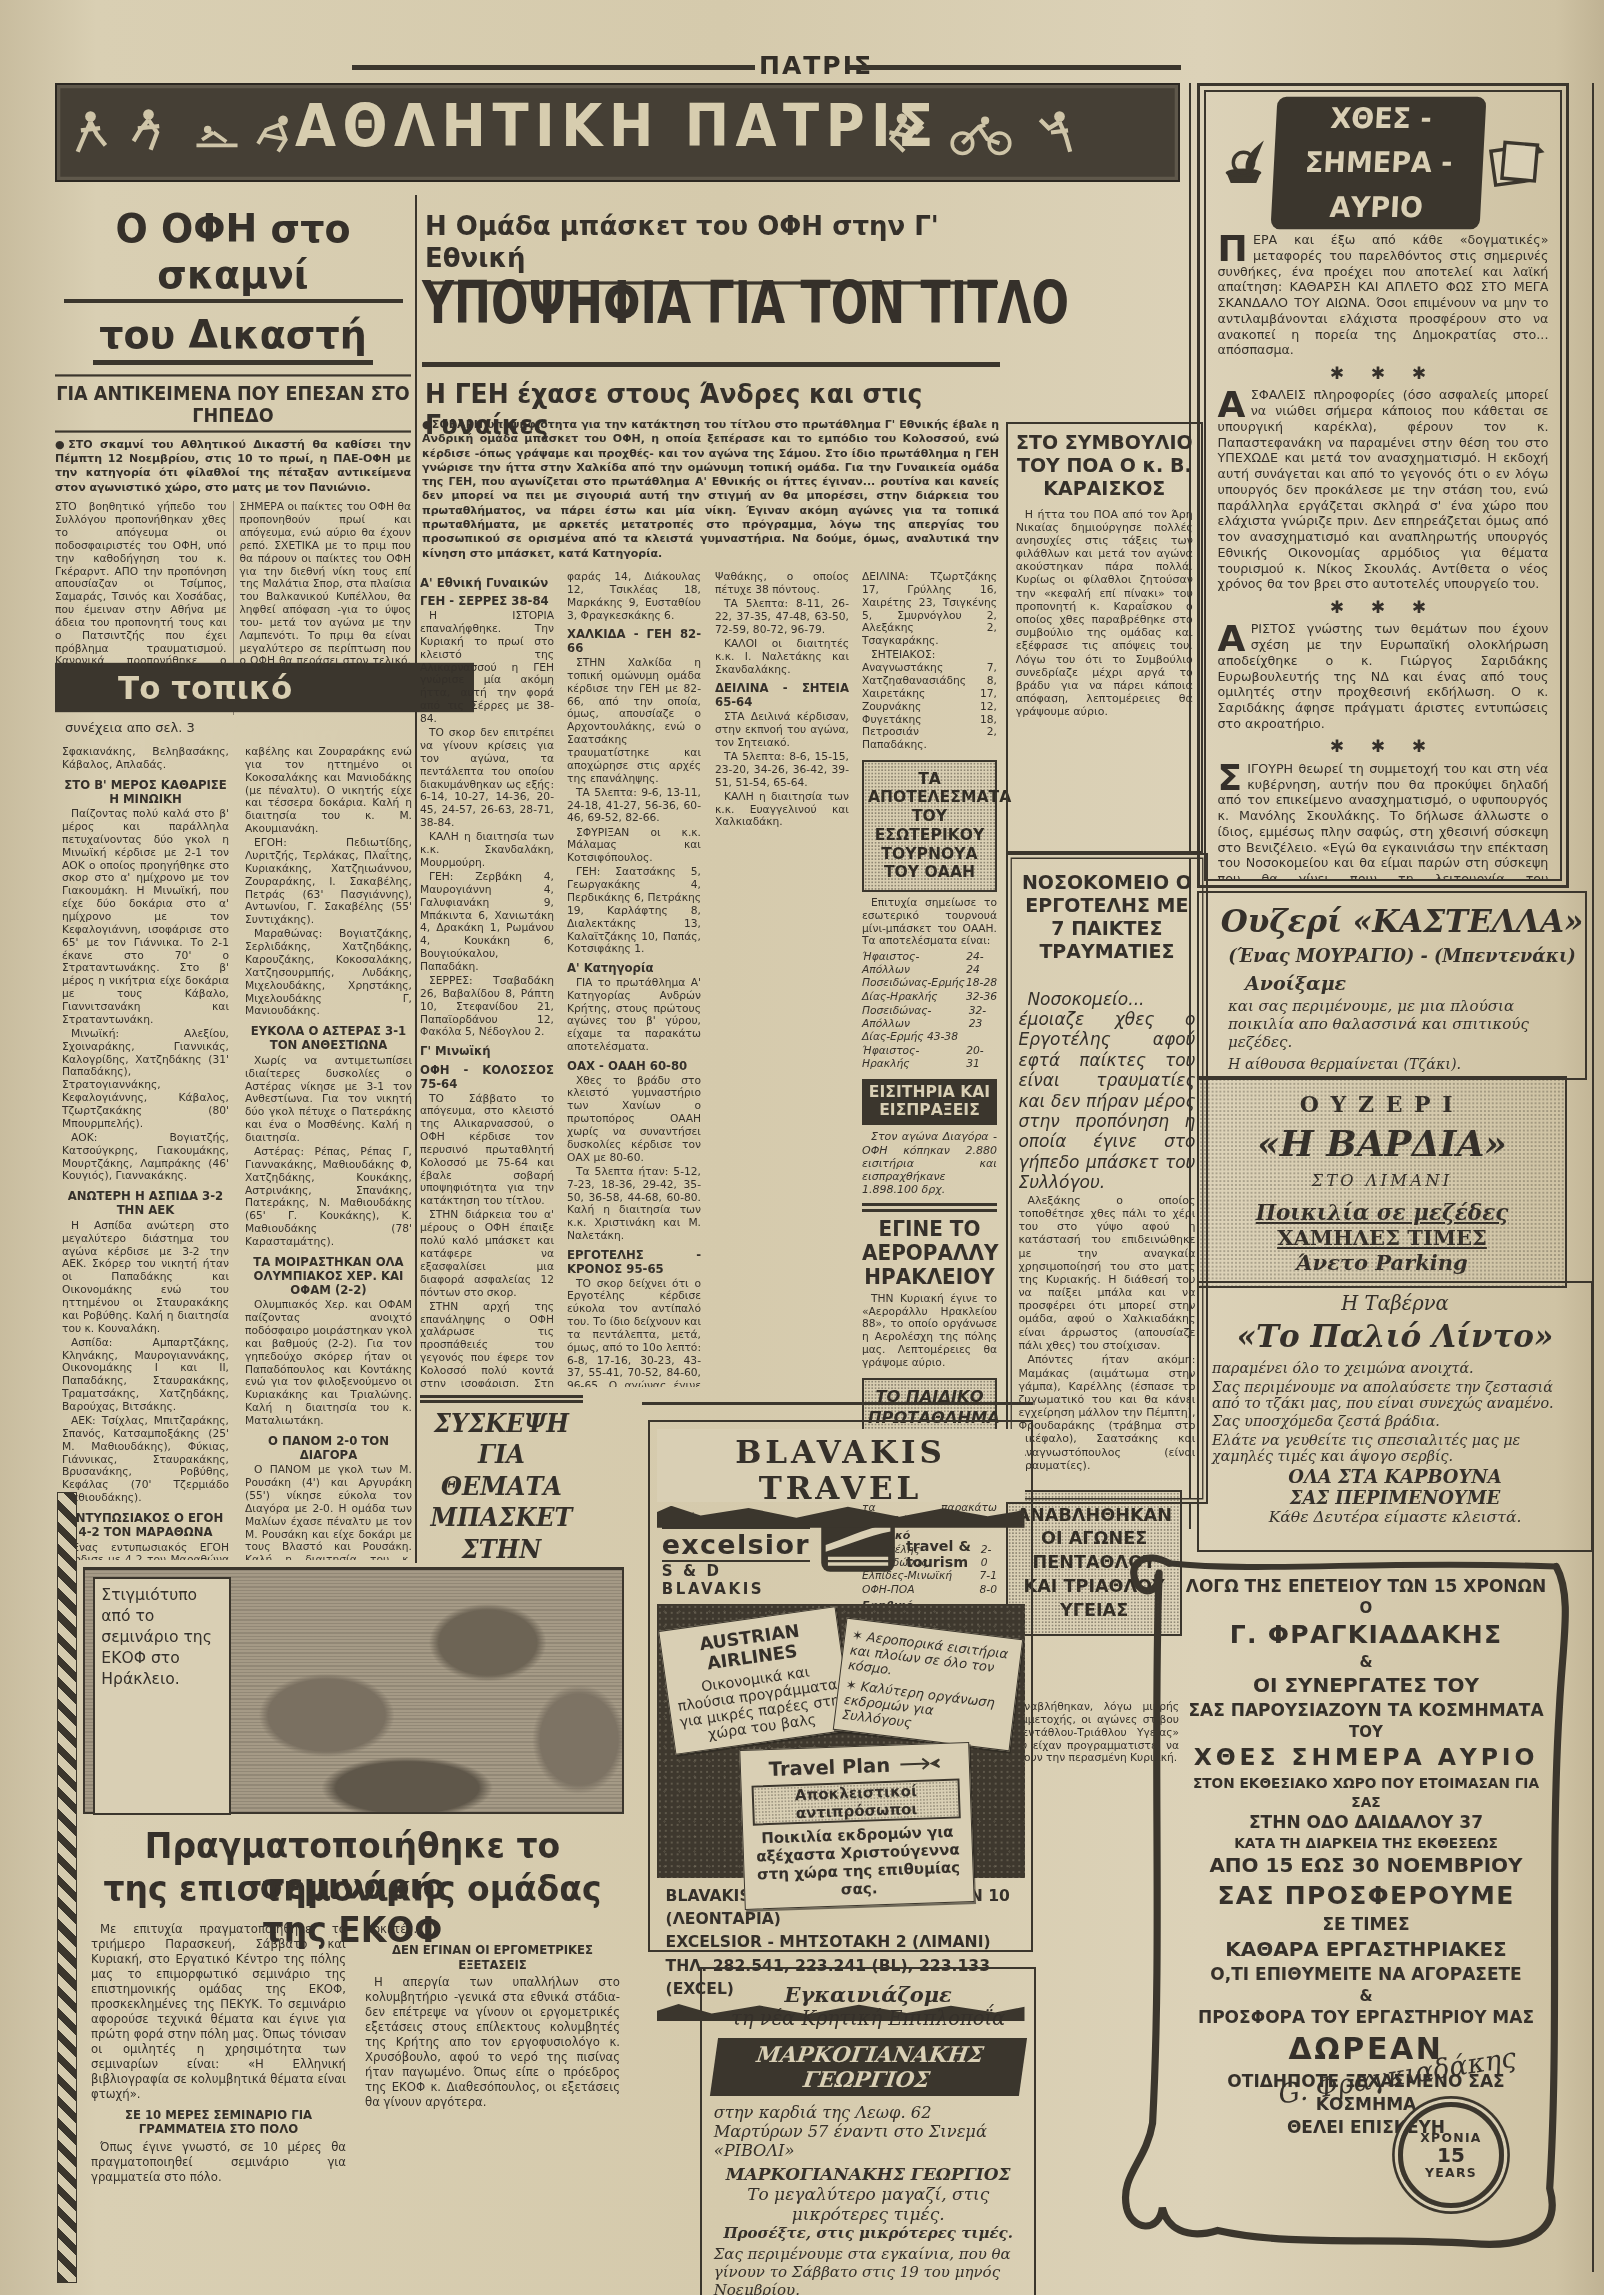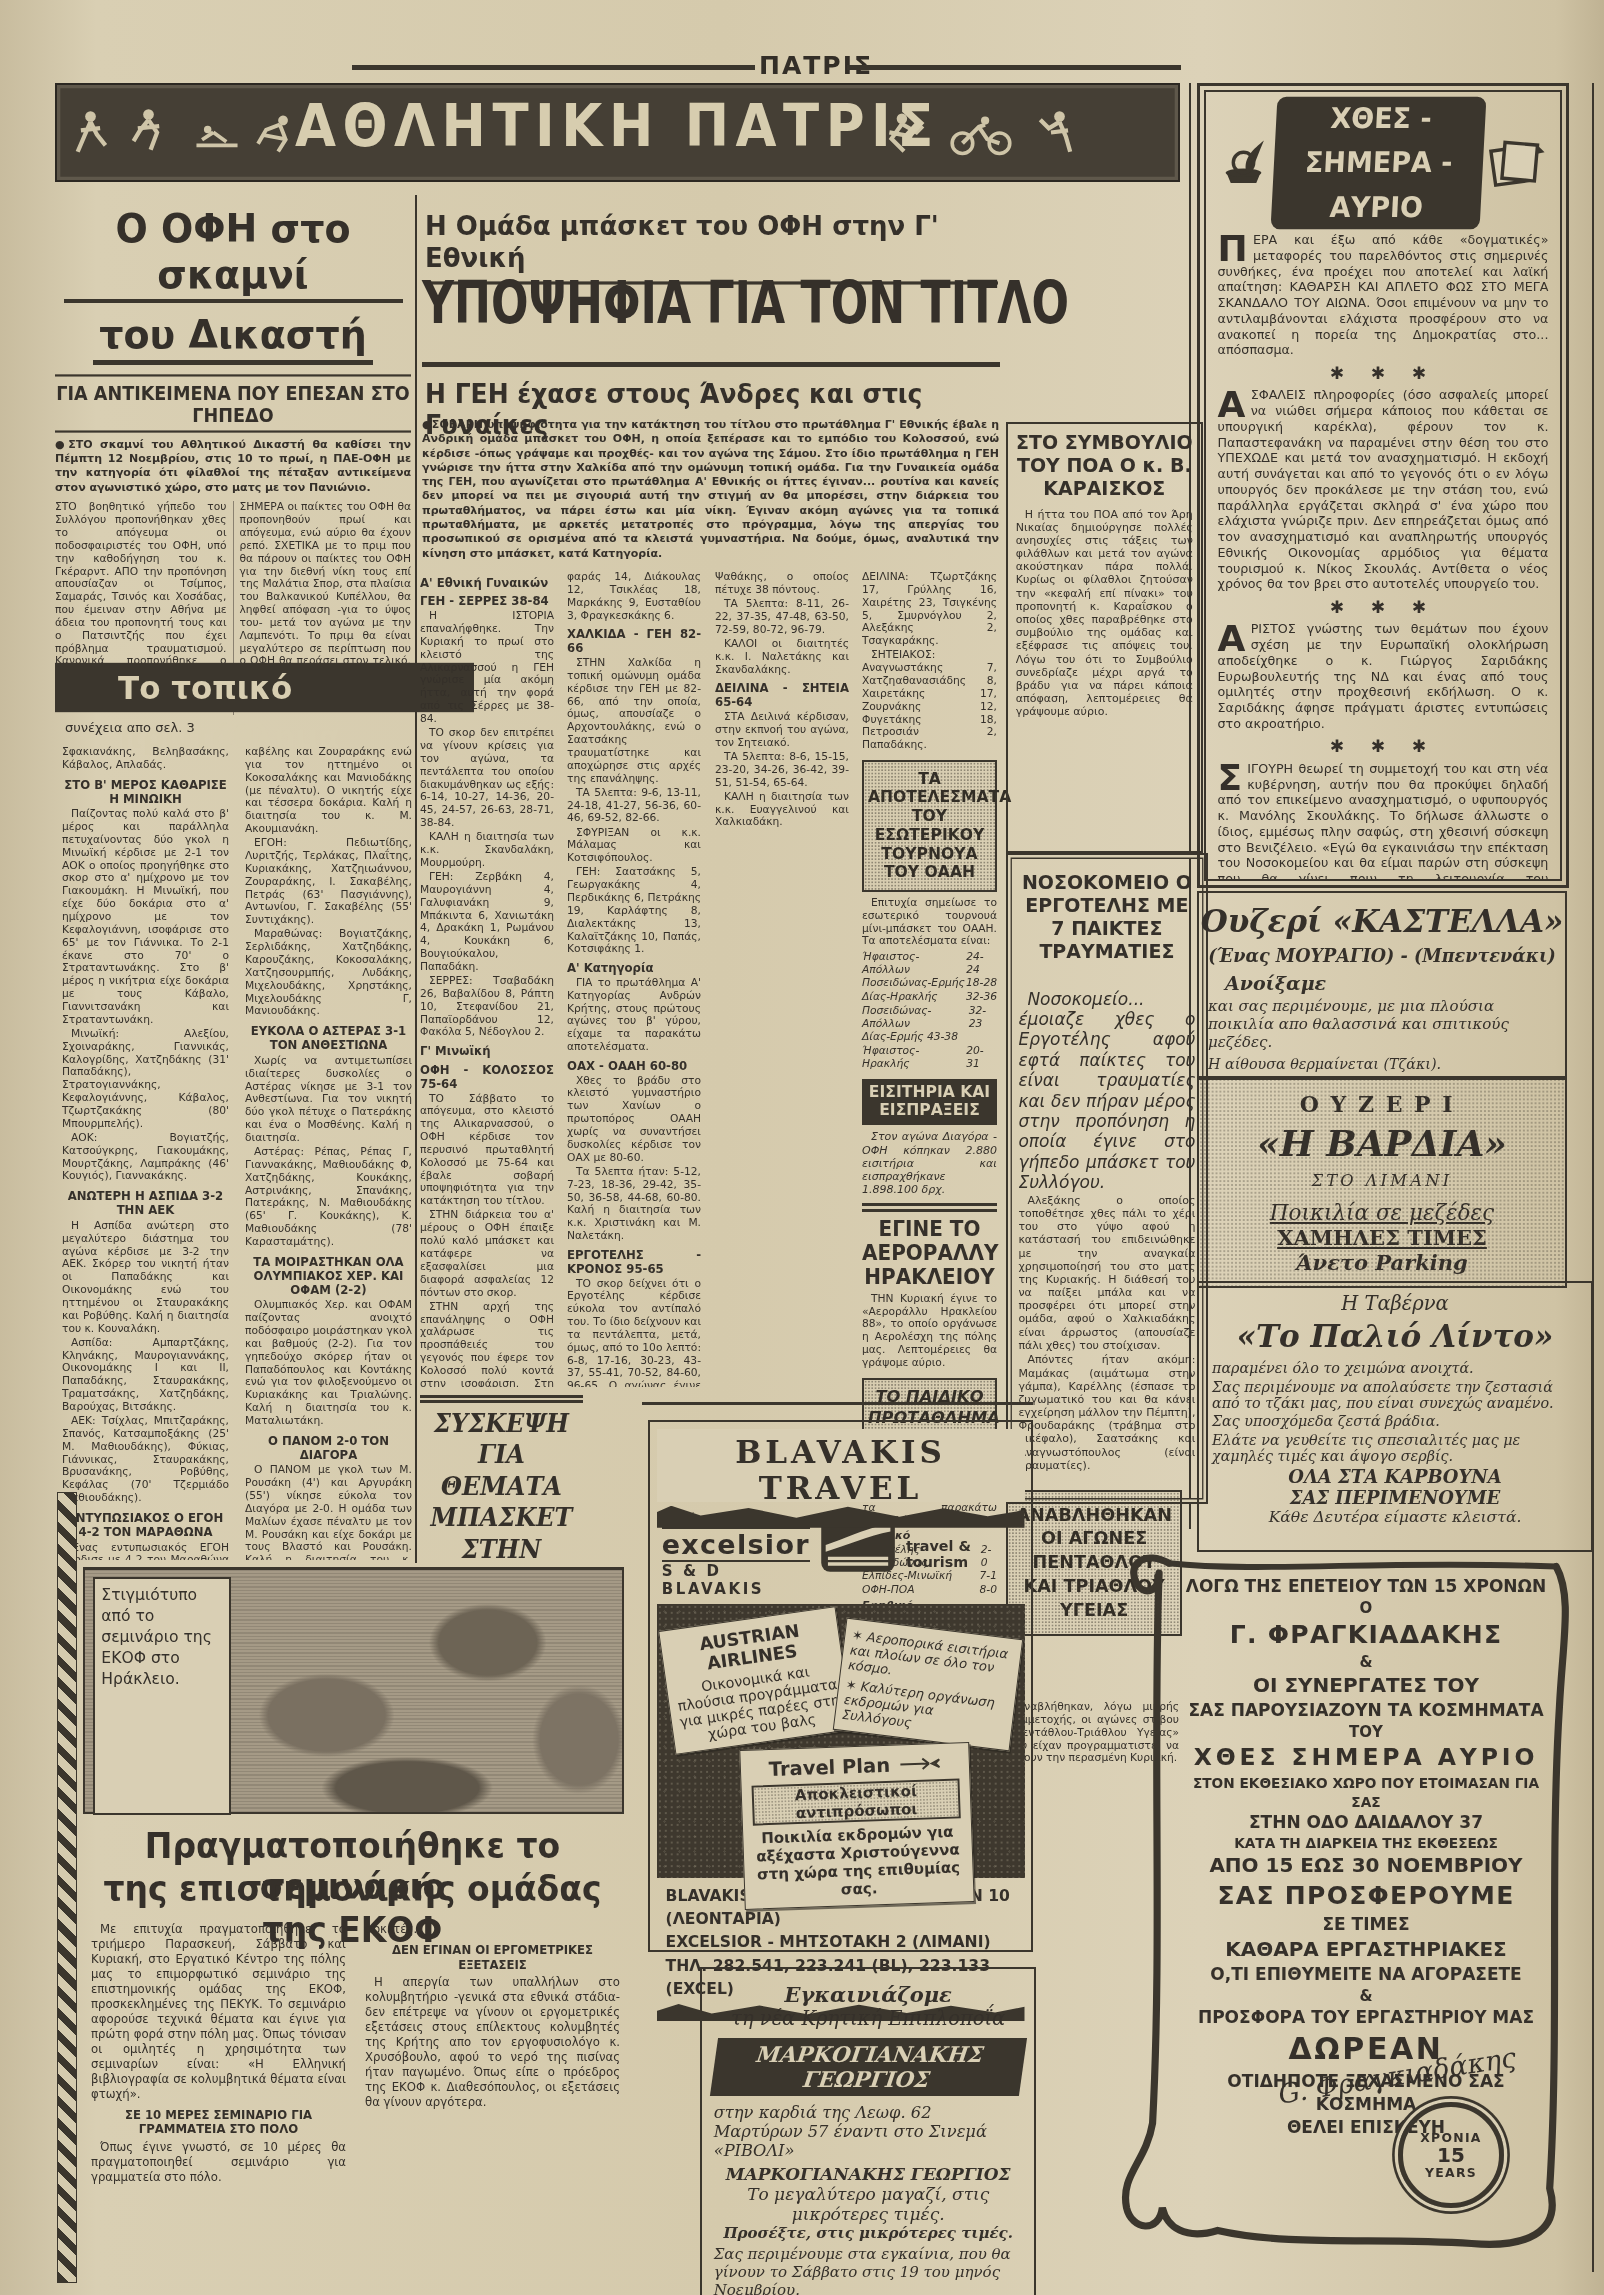--- a/index.html
+++ b/index.html
@@ -366,33 +366,33 @@
 
           <div>
             <div class="cx-sep">✱  ✱  ✱</div>
             <p class="cx-p"><span class="dropcap">Σ</span><span>ΙΓΟΥΡΗ θεωρεί τη συμμετοχή του και στη νέα κυβέρνηση, αυτήν που θα προκύψει δηλαδή από τον επικείμενο ανασχηματισμό, ο υφυπουργός κ. Μανόλης Σκουλάκης. Το δήλωσε άλλωστε ο ίδιος, εμμέσως πλην σαφώς, στη χθεσινή σύσκεψη στο Βενιζέλειο. «Εγώ θα εγκαινιάσω την επέκταση του Νοσοκομείου και θα είμαι παρών στη σύσκεψη που θα γίνει πριν τη λειτουργία του Πανεπιστημιακού», είπε. Και βέβαια αυτά δεν πρόκειται να γίνουν αύριο το πρωί.</span></p>
           </div>
 
         </div>
     </div>
   </div>
 
-  <div class="abs serif ad-kastella" style="left:1197px;top:891px;width:366px;height:175px;border:2.6px solid #3b362d;padding-top:10.4px;">
+  <div class="abs serif ad-kastella" style="left:1197px;top:891px;width:366px;height:175px;border:2.6px solid #3b362d;padding-top:10.4px;padding-left:20px;">
     <div class="t1">Ουζερί «ΚΑΣΤΕΛΛΑ»</div>
     <div class="t2">(Ένας ΜΟΥΡΑΓΙΟ) - (Μπεντενάκι)</div>
     <div class="t3">Ανοίξαμε</div>
     <div class="t4">και σας περιμένουμε, με μια πλούσια ποικιλία απο θαλασσινά και σπιτικούς μεζέδες.</div>
     <div class="t5">Η αίθουσα θερμαίνεται (Τζάκι).</div>
   </div>
 
   <div class="abs serif" style="left:1197px;top:1076px;width:366px;height:195px;border:2px solid #3b362d;background-image:radial-gradient(rgba(56,51,42,.30) 0.8px,transparent 0.9px);background-size:3.9px 3.9px;padding-top:13px;">
     <div class="vardia-line" style="font-size:22px;letter-spacing:11.7px;font-weight:bold;">ΟΥΖΕΡΙ</div>
     <div class="vardia-line" style="font-size:36px;font-weight:800;font-style:italic;margin-top:5.2px;">«Η ΒΑΡΔΙΑ»</div>
     <div class="vardia-line" style="font-size:16.3px;letter-spacing:3.3px;margin-top:6.5px;font-style:italic;">ΣΤΟ ΛΙΜΑΝΙ</div>
-    <div class="vardia-line" style="font-size:21.5px;font-style:italic;font-weight:normal;margin-top:10.4px;text-decoration:underline;">Ποικιλία σε μεζέδες</div>
+    <div class="vardia-line" style="font-size:21.5px;font-style:italic;font-weight:bold;margin-top:10.4px;text-decoration:underline;">Ποικιλία σε μεζέδες</div>
     <div class="vardia-line" style="font-size:21px;font-weight:bold;text-decoration:underline;">ΧΑΜΗΛΕΣ ΤΙΜΕΣ</div>
     <div class="vardia-line" style="font-size:21px;font-weight:800;font-style:italic;">Άνετο Parking</div>
   </div>
 
   <div class="abs serif ad-linto" style="left:1197px;top:1281px;width:366px;height:249px;border:2.6px solid #3b362d;padding:9px 13px;font-style:italic;font-size:14.3px;">
     <div style="text-align:center;font-size:19.5px;">Η Ταβέρνα</div>
     <div style="text-align:center;font-size:31px;font-weight:800;margin:2.6px 0 6.5px;">«Το Παλιό Λίντο»</div>
     <p>παραμένει όλο το χειμώνα ανοιχτά.</p>
     <p>Σας περιμένουμε να απολαύσετε την ζεστασιά από το τζάκι μας, που είναι συνεχώς αναμένο.</p>
     <p>Σας υποσχόμεδα ζεστά βράδια.</p>

